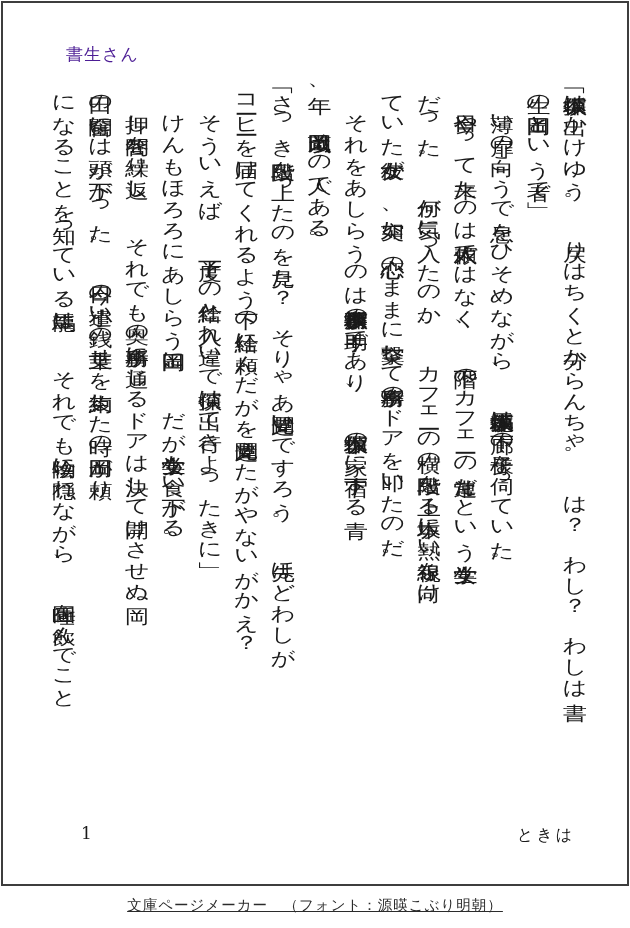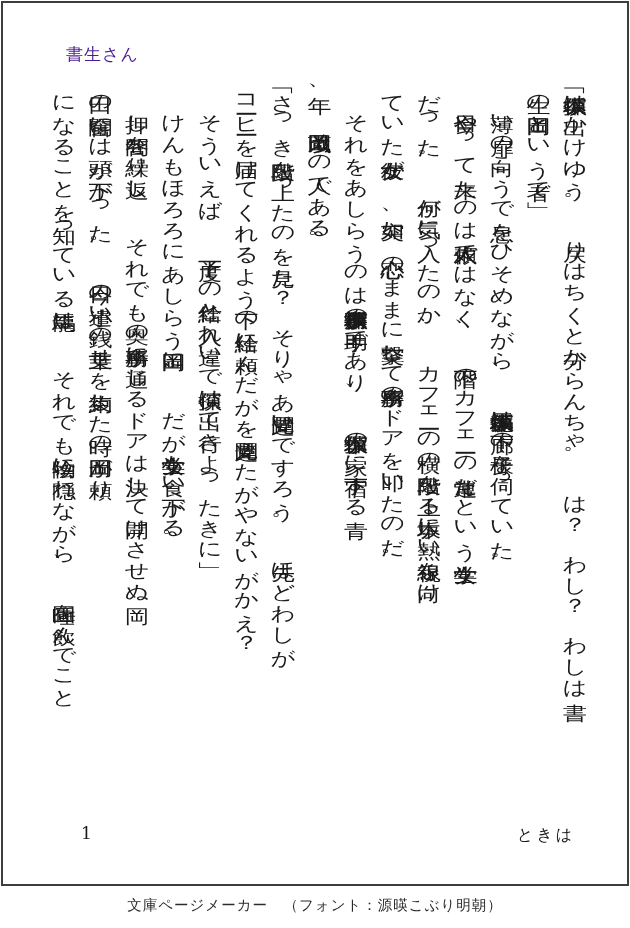--- a/index.html
+++ b/index.html
@@ -71,20 +71,21 @@
   .footer-credit {
     position: absolute;
     left: 0;
     right: 0;
     top: 896px;
     text-align: center;
     font-size: 14.5px;
     line-height: 18px;
     letter-spacing: 1px;
     color: #2b2b2b;
+    text-decoration: underline;
   }
 </style>
 </head>
 <body>
 
 <div class="paper">
   <div class="frame"></div>
 
   <div class="header-title">書生さん</div>
 

